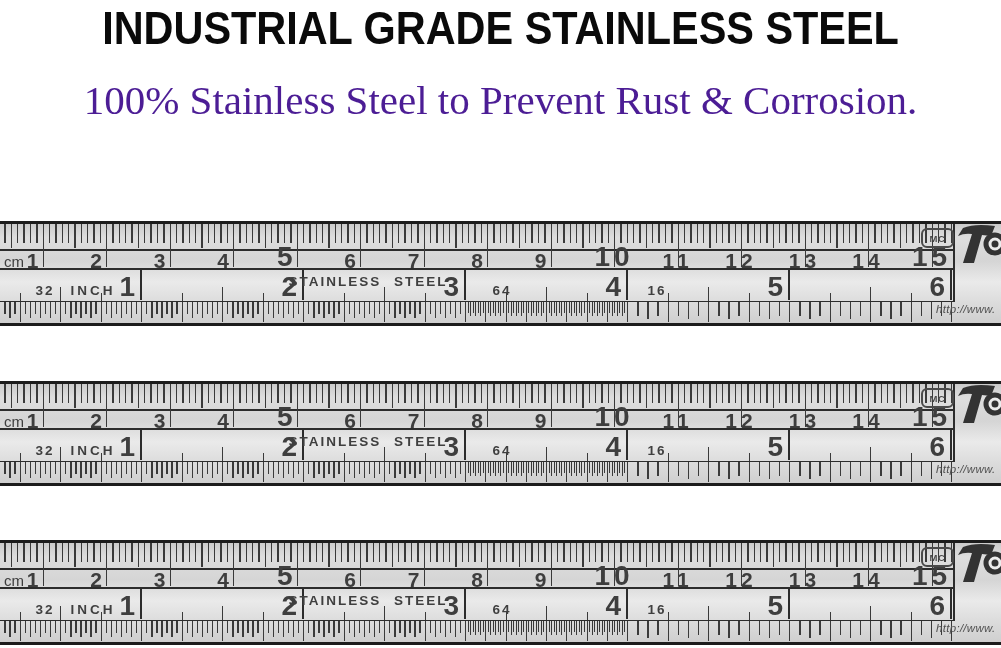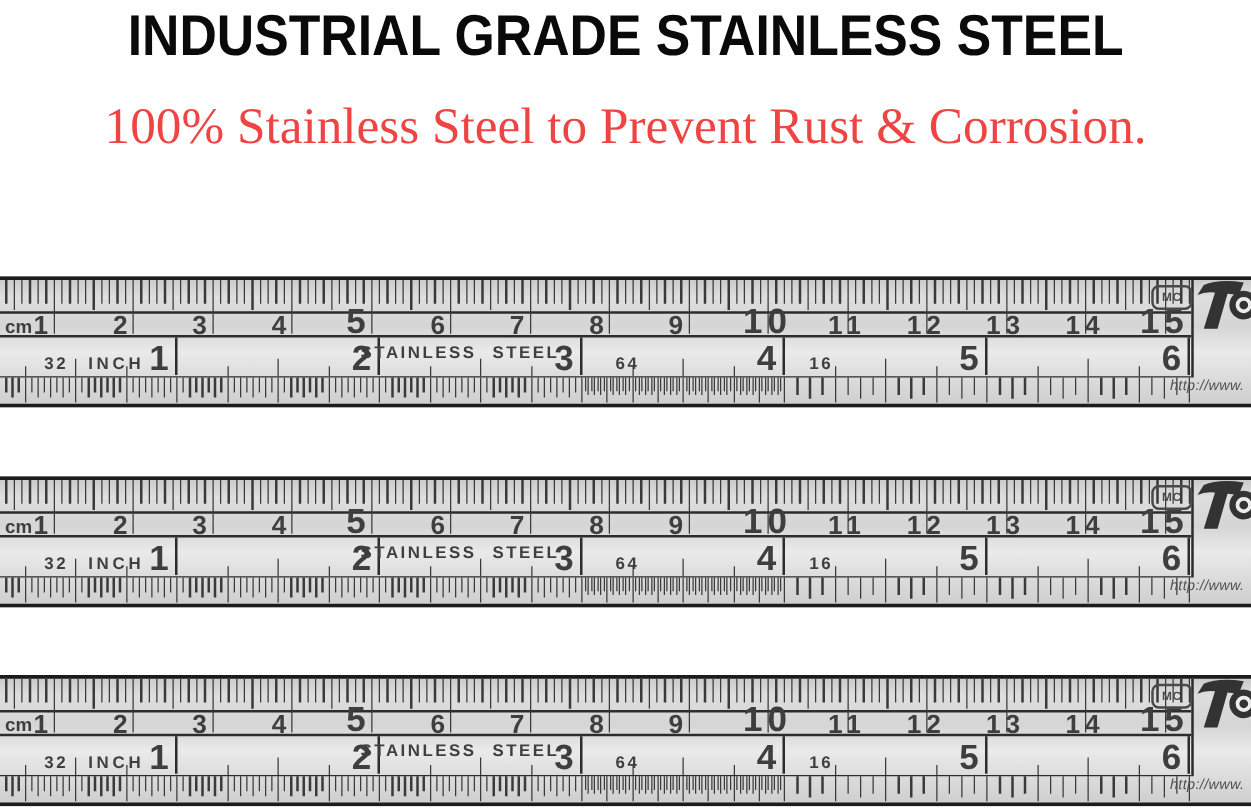--- a/index.html
+++ b/index.html
@@ -2,37 +2,37 @@
 <html><head>
 <meta charset="utf-8">
 <style>
   html,body{margin:0;padding:0;background:#ffffff;}
   #stage{position:relative;width:1001px;height:648px;background:#ffffff;overflow:hidden;
          font-family:"Liberation Sans",sans-serif;}
   .title{position:absolute;top:1px;left:0;width:1001px;text-align:center;
          font-size:46px;font-weight:bold;color:#0a0a0a;letter-spacing:0px;
          transform:scaleX(0.9);transform-origin:center;white-space:nowrap;}
   .subtitle{position:absolute;top:76px;left:0;width:1001px;text-align:center;
-         font-family:"Liberation Serif",serif;font-size:41px;color:#ef4444;white-space:nowrap;}
+         font-family:"Liberation Serif",serif;font-size:41px;color:#4c1d95;white-space:nowrap;}
   .ruler{position:absolute;left:0;width:1001px;height:105px;overflow:hidden;
          background:linear-gradient(180deg,#c7c7c7 0%,#dedede 16%,#d5d5d5 38%,#eaeaea 58%,#dddddd 76%,#cdcdcd 100%);}
   .edge{position:absolute;left:0;width:1001px;height:2.5px;background:#1c1c1c;}
   .hl{position:absolute;height:1.7px;background:#2c2c2c;}
   .vl{position:absolute;width:2px;background:#2c2c2c;}
   .tick{position:absolute;width:1.4px;background:#3a3a3a;}
   .tick.thin{width:1px;}
   .num{position:absolute;line-height:1;font-weight:bold;color:#3e3e3e;white-space:nowrap;}
   .cm-reg{font-size:21px;}
   .cm-big{font-size:28px;}
   .two{letter-spacing:4px;}
   .inchnum{font-size:28px;}
   .lab{position:absolute;line-height:1;font-weight:bold;color:#3f3f3f;font-size:13.5px;
        letter-spacing:2px;white-space:nowrap;transform:translateX(-50%);}
   .steel{word-spacing:7px;}
-  .unit{position:absolute;left:4px;font-size:15px;font-weight:bold;color:#3e3e3e;line-height:1;}
+  .unit{position:absolute;left:4px;font-size:15px;font-weight:normal;color:#3e3e3e;line-height:1;}
   .mc{position:absolute;left:921px;top:7px;width:29px;height:16px;border:2px solid #4a4a4a;
       border-radius:6px;display:flex;align-items:center;justify-content:center;
       font-size:9.5px;font-weight:bold;color:#4a4a4a;letter-spacing:0.5px;}
   .logo{position:absolute;left:955px;top:1px;}
   .url{position:absolute;left:936px;top:82px;font-size:11.5px;font-style:italic;
        color:#4f4f4f;white-space:nowrap;letter-spacing:0.3px;}
 </style>
 </head>
 <body>
 

